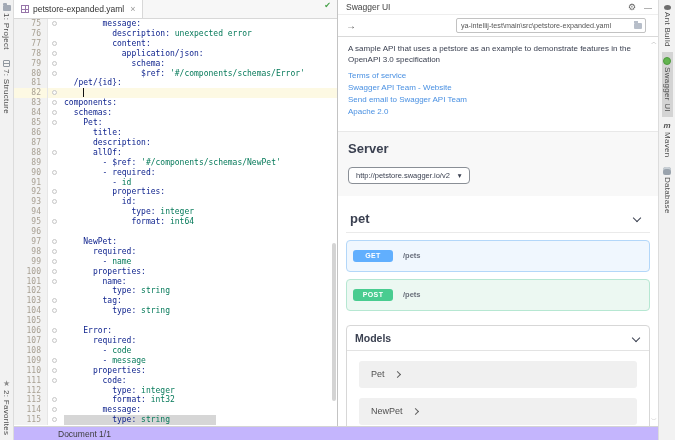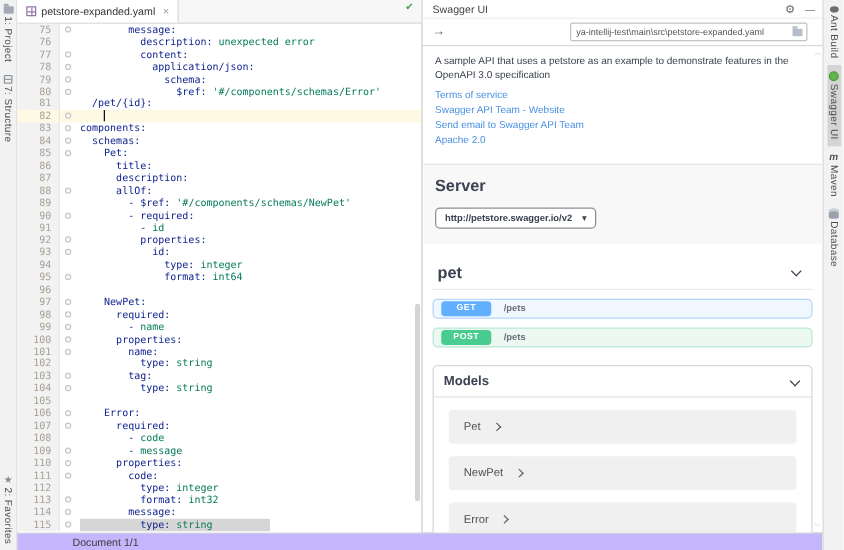--- a/index.html
+++ b/index.html
@@ -71,27 +71,27 @@
   .sw-url input { width:100%; height:100%; border:none; outline:none; font-size:7.2px; color:#555; background:transparent; }
   .i-folder-sm { position:absolute; right:3px; top:4px; width:8px; height:6px; background:#b7bec9; border-radius:1px; }
   .i-folder-sm::before { content:""; position:absolute; top:-2px; left:0; width:4px; height:2px; background:#b7bec9; }
   .sw-body { flex:1; position:relative; overflow:hidden; color:#3b4151; }
   .sw-desc { padding:7px 14px 0 10px; font-size:8px; line-height:10.5px; color:#3b4151; }
   .sw-links { padding:6px 10px 0 10px; display:flex; flex-direction:column; gap:2.5px; }
   .sw-links a { color:#4990e2; font-size:8px; text-decoration:none; line-height:9.5px; }
   .sw-scheme { margin-top:14px; background:#f8f8f8; border-top:1px solid #e8e8e8; padding:9px 10px 12px 10px; }
   .sw-server-label { font-size:13px; font-weight:bold; color:#3b4151; margin-bottom:8px; }
   .sw-select { display:inline-flex; align-items:center; gap:8px; border:1px solid #8a8f96; border-radius:4px;
-    padding:3px 7px; font-size:7.5px; font-weight:bold; color:#3b4151; background:#fff; }
+    padding:3px 7px; font-size:7.5px; font-weight:normal; color:#3b4151; background:#fff; }
   .sw-tag { margin:13px 8px 0 8px; }
   .sw-tag-head { display:flex; align-items:center; padding:2px 4px 6px 4px; border-bottom:1px solid #eaeaea; }
   .sw-tag-title { font-size:13px; font-weight:bold; color:#3b4151; }
   .chev { width:6px; height:6px; border-right:1.4px solid #3b4151; border-bottom:1.4px solid #3b4151;
     margin-left:auto; transform:rotate(45deg); margin-right:6px; }
-  .op { display:flex; align-items:center; height:16px; border-radius:4px; margin-top:7px; padding:0 6px; border:1px solid; }
+  .op { display:flex; align-items:center; height:32px; border-radius:4px; margin-top:7px; padding:0 6px; border:1px solid; }
   .op-badge { width:40px; height:12px; border-radius:3px; color:#fff; font-size:7px; font-weight:bold;
     display:flex; align-items:center; justify-content:center; letter-spacing:.4px; }
   .op-path { margin-left:10px; font-size:7.5px; color:#3b4151; font-weight:bold; opacity:.75; }
   .sw-models { margin:14px 8px 0 8px; border:1px solid #d7d7d7; border-radius:4px; background:#fff; padding-bottom:12px; }
   .sw-models-head { display:flex; align-items:center; padding:6px 4px 6px 8px; border-bottom:1px solid #e3e3e3; }
   .sw-models-title { font-size:10.5px; font-weight:bold; color:#3b4151; }
   .model-row { margin:10px 12px 0 12px; height:27px; background:#f0f0f0; border-radius:3px;
     display:flex; align-items:center; padding:0 12px; }
   .model-name { font-size:9px; color:#505050; }
   .chev-r { width:5px; height:5px; border-right:1.4px solid #606060; border-bottom:1.4px solid #606060;

